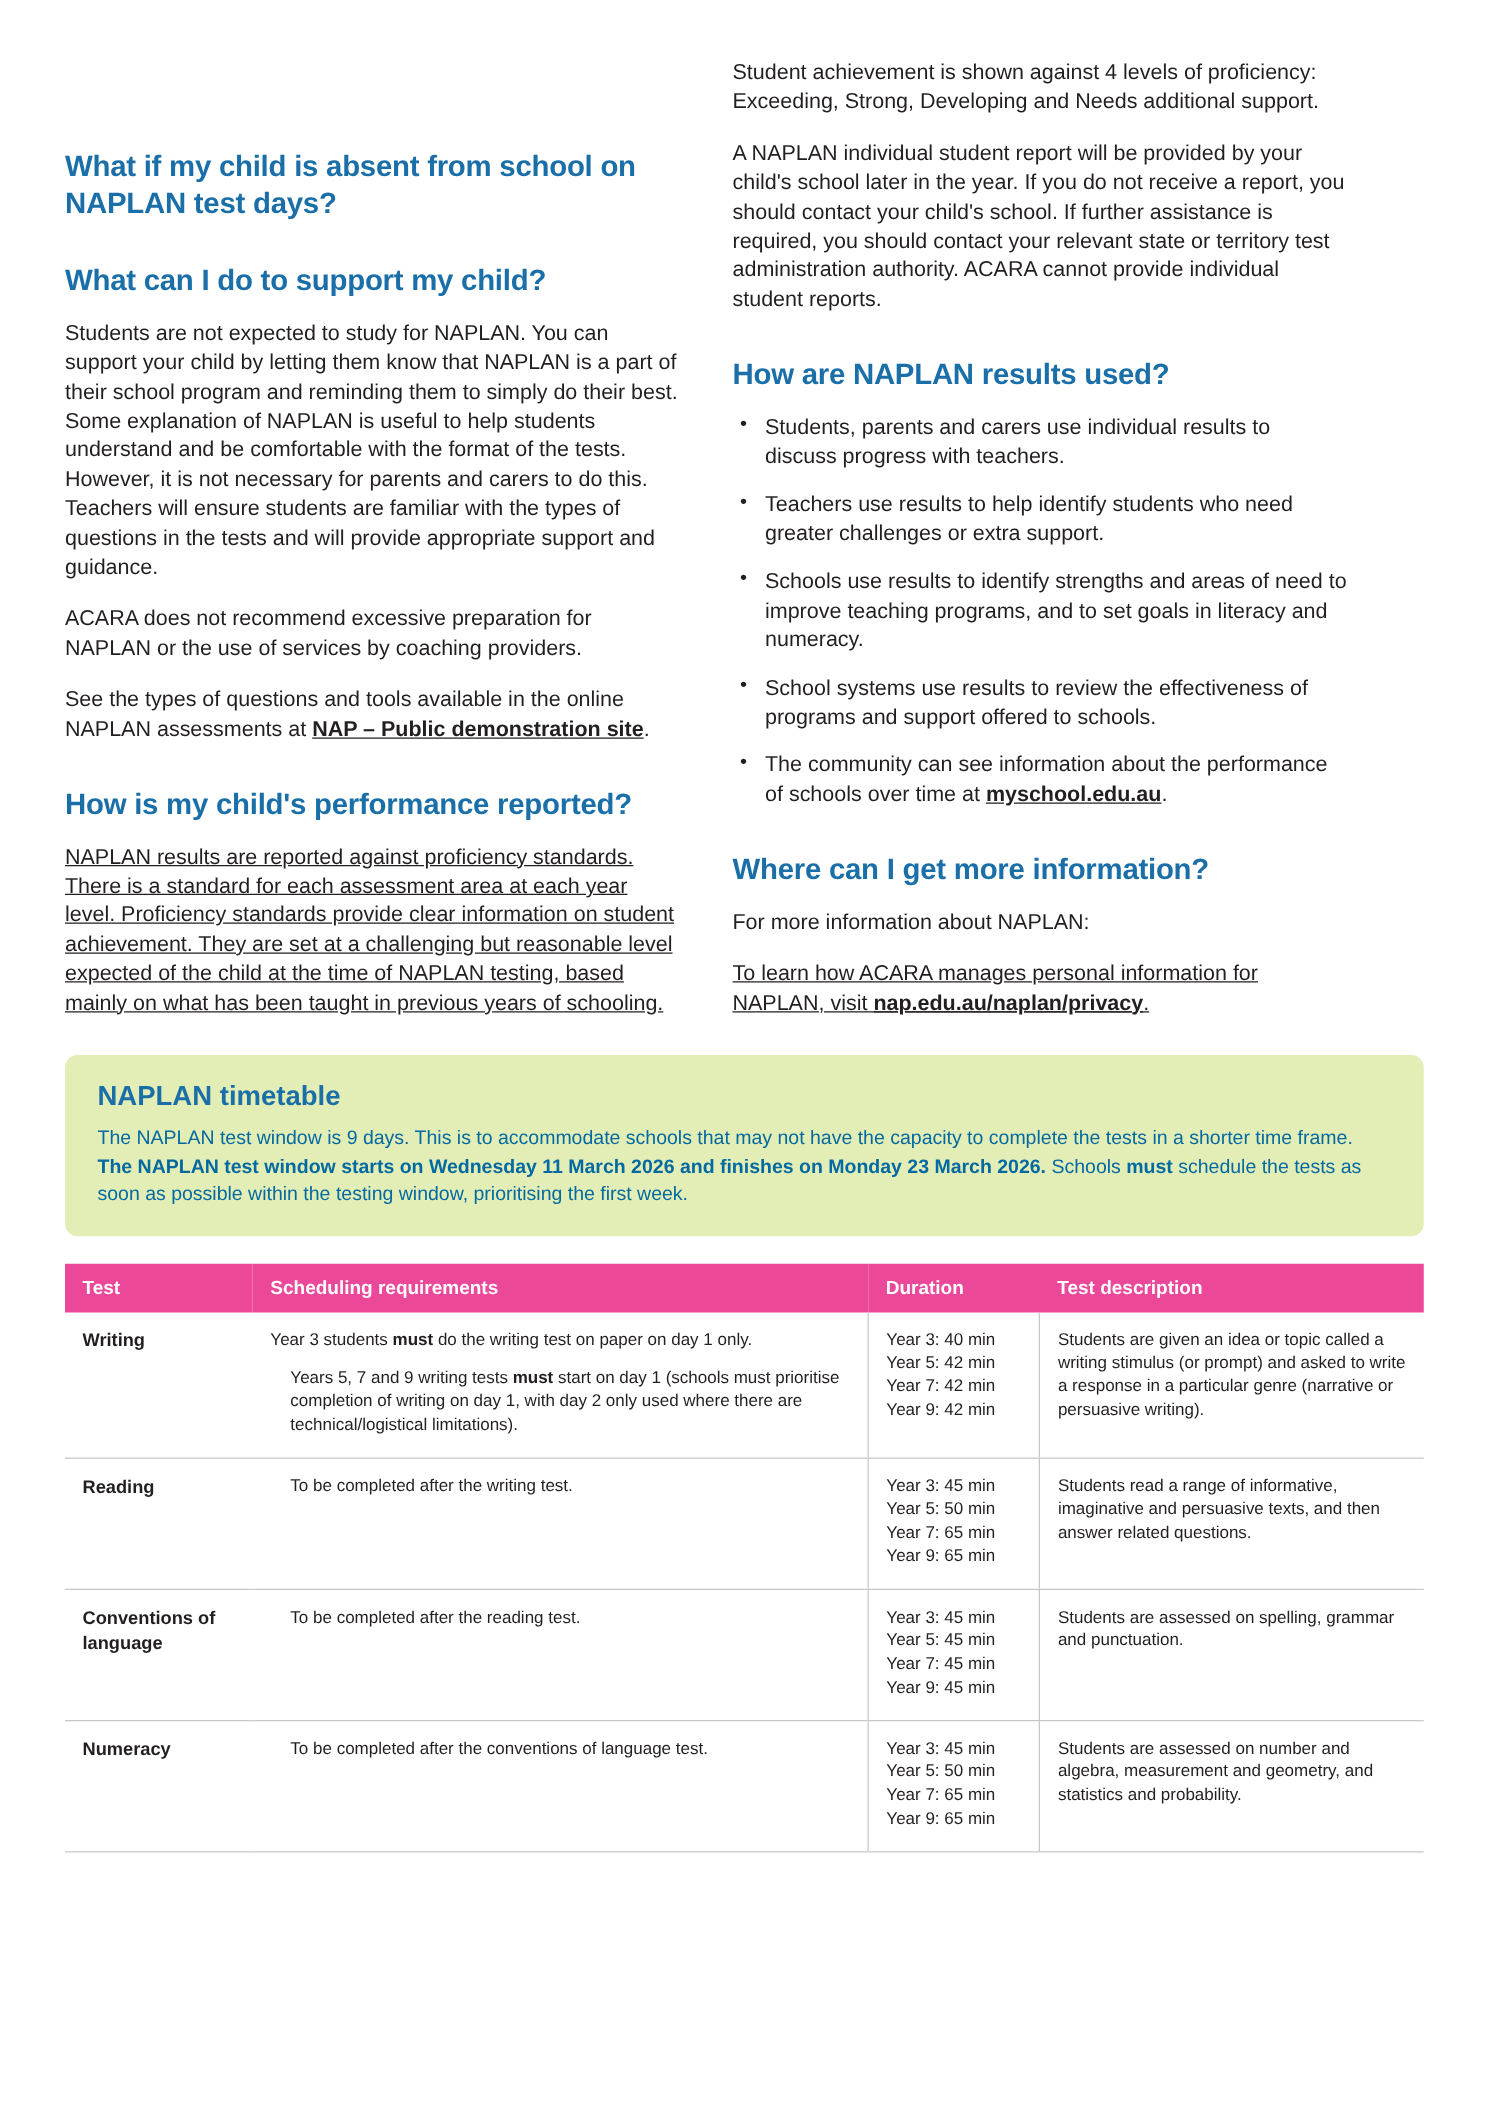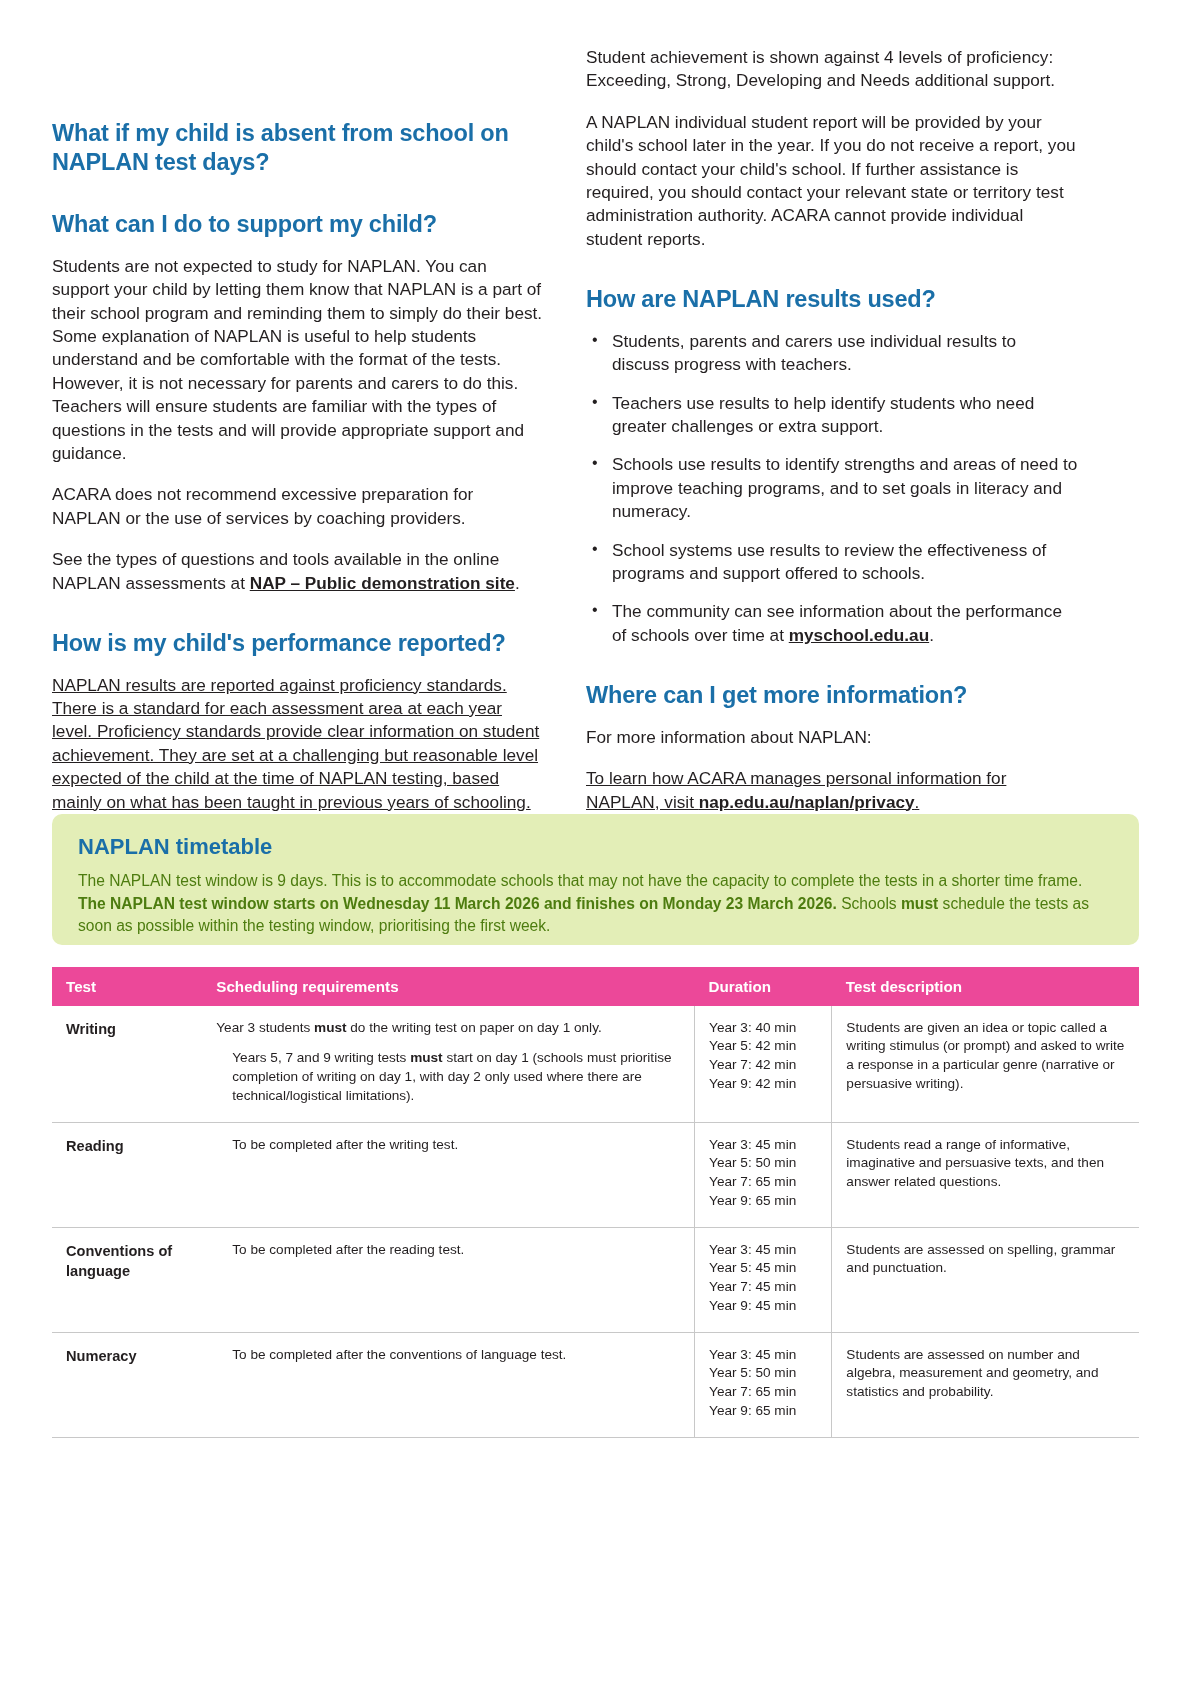--- a/index.html
+++ b/index.html
@@ -67,35 +67,36 @@
     position: absolute;
     left: 6px;
     top: -1px;
     font-size: 16px;
     color: #231f20;
   }
   ul.bullets.tight li { margin-bottom: 14px; }
 
   
   .callout {
+    margin-top: 30px;
     background: #e3eeb7;
     border-radius: 10px;
-    padding: 20px 26px 7px 26px;
+    padding: 20px 26px 21px 26px;
   }
   .callout h3 {
     color: #1a6fa8;
     font-size: 22px;
     margin: 0 0 10px 0;
     font-weight: bold;
   }
   .callout p {
     margin: 0;
     font-size: 15.6px;
     line-height: 1.45;
-    color: #4d7c0f;
+    color: #0369a1;
   }
   .callout b { font-weight: bold; }
 
   
   table.timetable {
     margin-top: 22px;
     width: 100%;
     border-collapse: collapse;
     font-size: 13.6px;
   }

